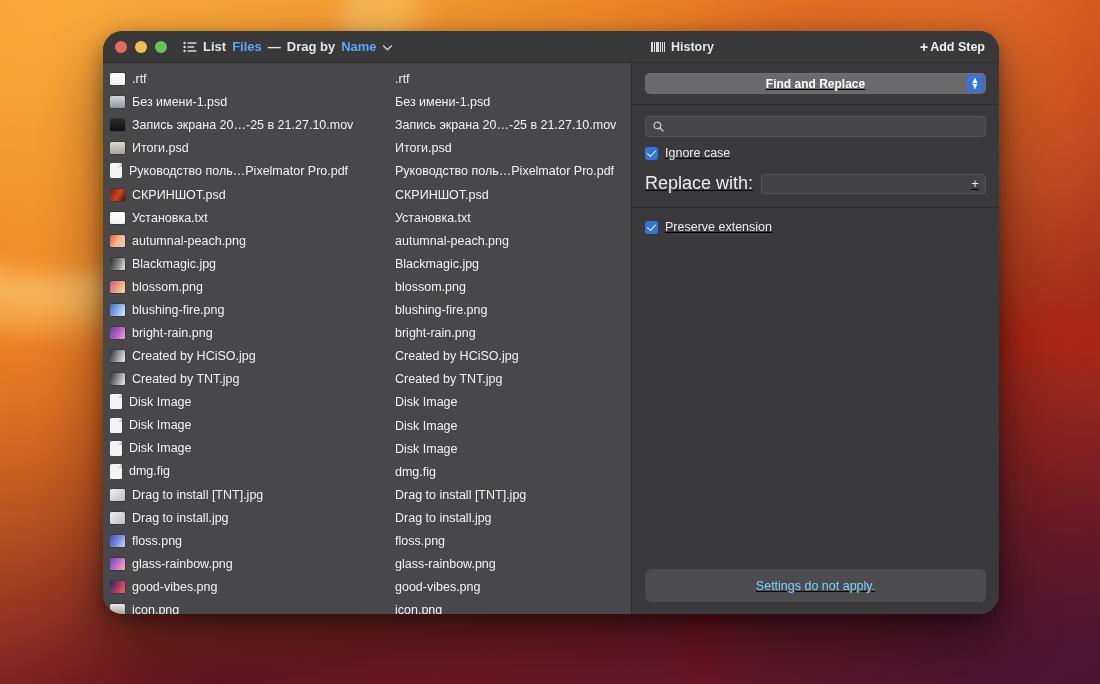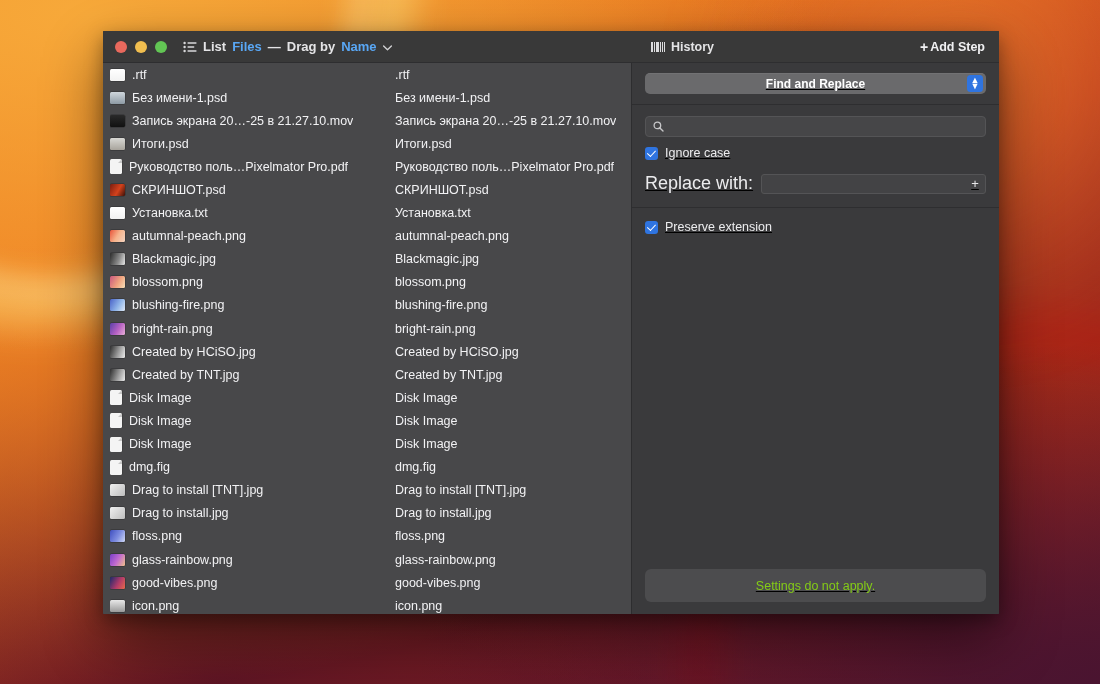--- a/index.html
+++ b/index.html
@@ -41,21 +41,21 @@
     width:560px; height:520px; border-radius:50%;
     background:radial-gradient(circle, rgba(255,160,60,0.45) 0%, rgba(255,160,60,0) 70%);
     filter:blur(30px); pointer-events:none;
   }
 
   
   .window {
     position:absolute; left:103px; top:31px;
     width:896px; height:583px;
     background:#3a3a3c;
-    border-radius:1px;
+    border-radius:20px;
     box-shadow:0 26px 60px rgba(0,0,0,0.48), 0 6px 18px rgba(0,0,0,0.34);
     overflow:hidden;
     display:flex; flex-direction:column;
   }
   .titlebar {
     height:32px; flex:0 0 32px;
     background:#393939;
     display:flex; align-items:center;
     position:relative;
     border-bottom:1px solid #2e2e30;
@@ -94,21 +94,21 @@
 
   
   .filelist {
     width:528px; flex:0 0 528px;
     background:#48484a;
     overflow:hidden;
     position:relative;
   }
   .frow {
     height:23.1px;
-    display:flex; align-items:center;
+    display:flex; align-items:flex-end;
     padding-left:7px;
     font-size:12.5px; color:#f2f2f4;
     white-space:nowrap;
   }
   .fname-left {
     display:flex; align-items:center; gap:7px;
     width:285px; flex:0 0 285px; overflow:hidden;
   }
   .fname-left span { overflow:hidden; text-overflow:clip; }
   .fname-right { overflow:hidden; }
@@ -209,21 +209,21 @@
     flex:0 0 20px; text-align:center;
     color:#e6e6e8; font-size:13px; line-height:1;
     cursor:default;
   }
   .sep2 { height:1px; background:#2e2e30; margin:13px -13px 0 -13px; }
   .spacer { flex:1; }
   .disabled-btn {
     height:33px; border-radius:6px;
     background:#4c4c4e;
     display:flex; align-items:center; justify-content:center;
-    font-size:12.5px; color:#84cc16;margin-top:13px;
+    font-size:12.5px; color:#7dd3fc;margin-top:13px;
   }
 </style>
 </head>
 <body>
 
 <div class="glow-tr"></div>
 <div class="swirl swirl1"></div>
 <div class="swirl swirl2"></div>
 <div class="swirl swirl3"></div>
 

